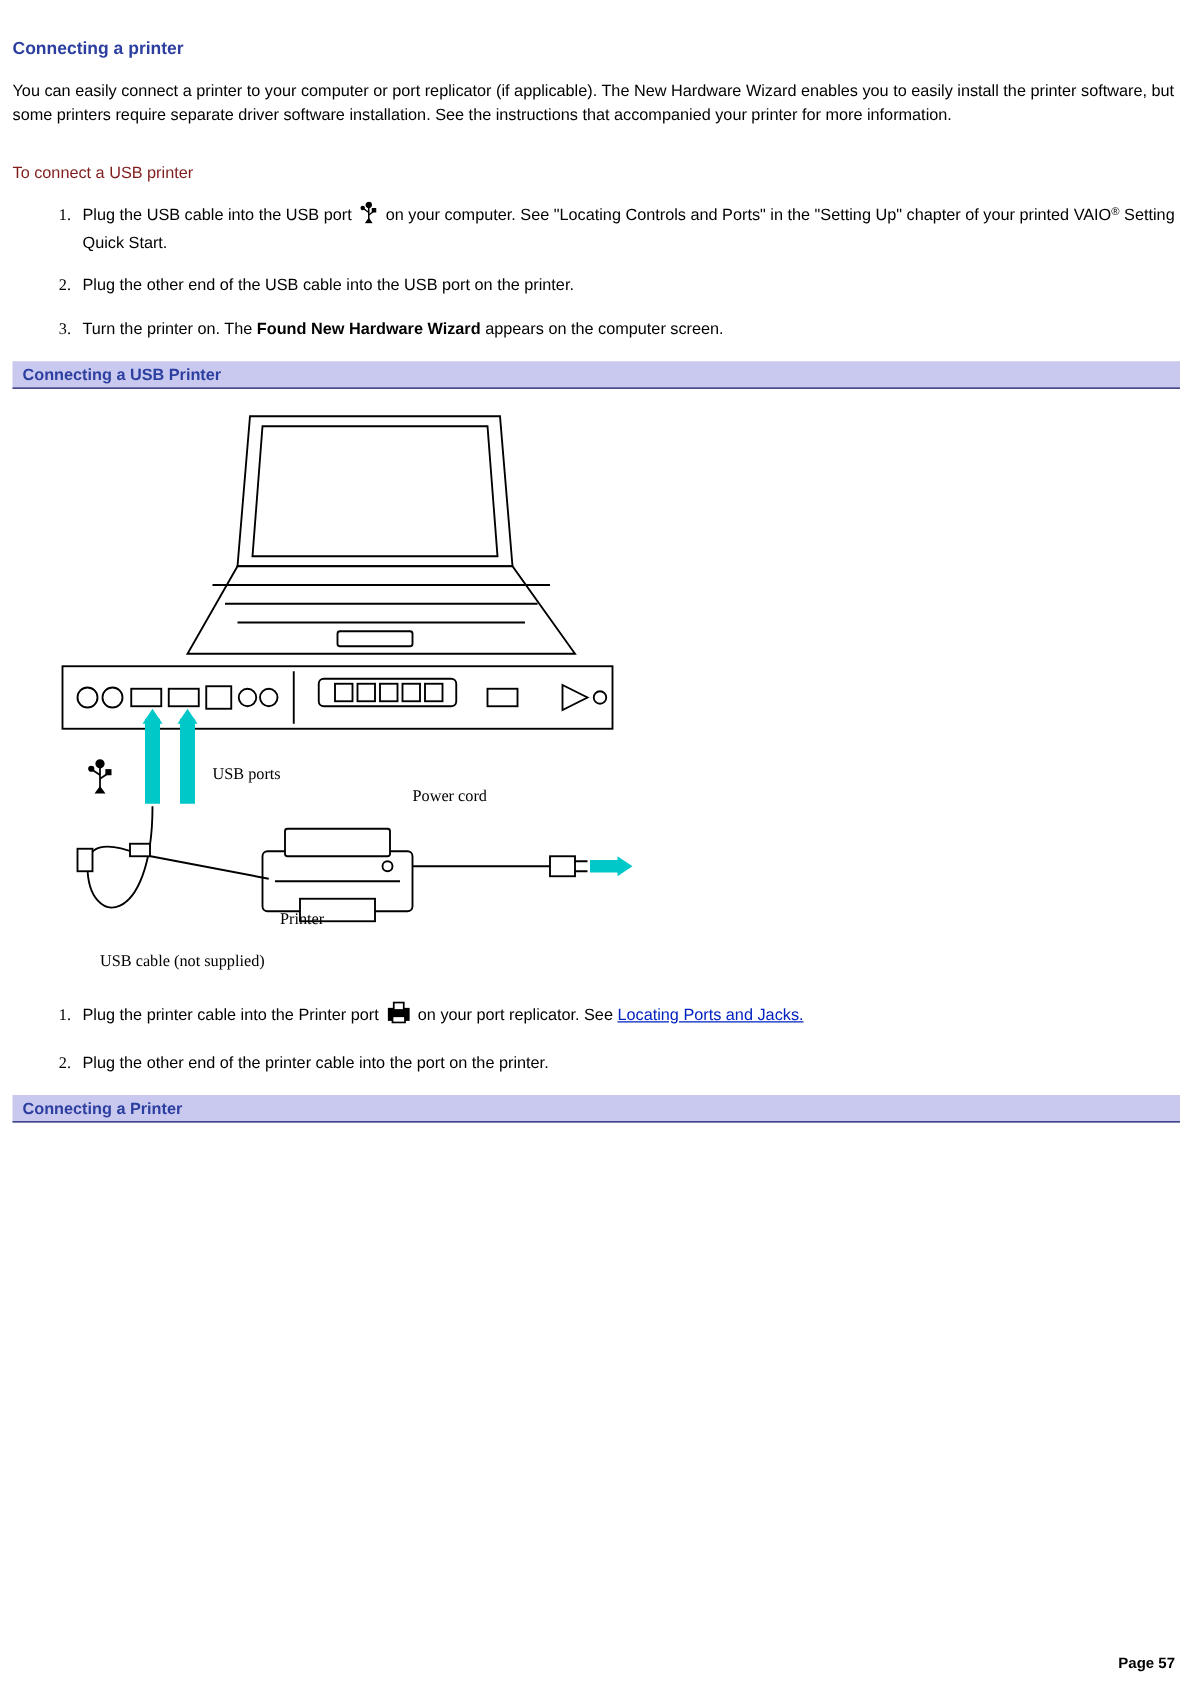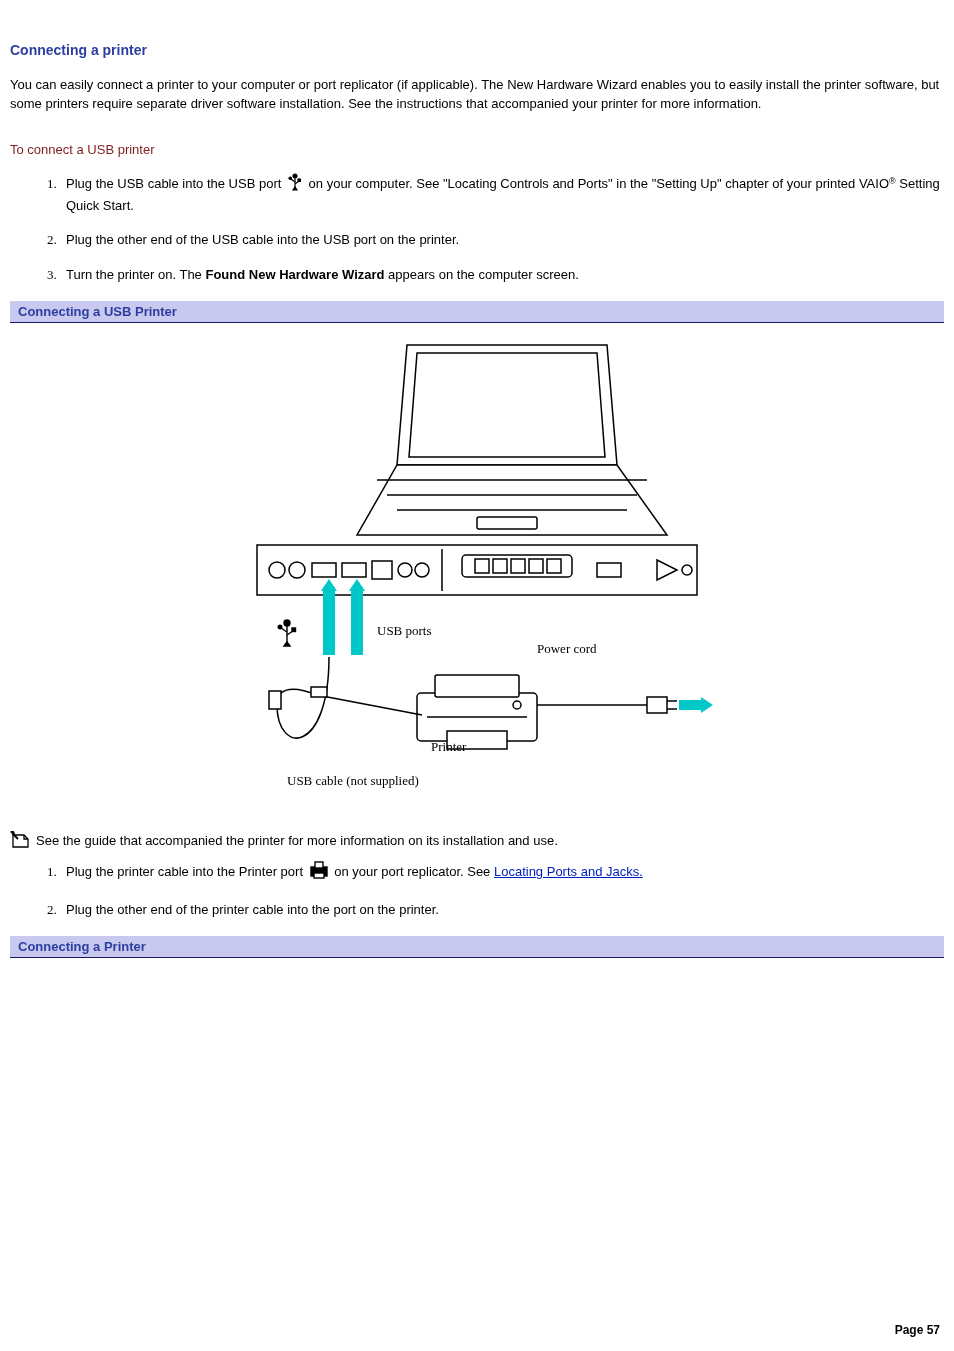--- a/index.html
+++ b/index.html
@@ -1,24 +1,24 @@
 <!DOCTYPE html>
 <html><head>
 <meta charset="utf-8">
 <style>
 body{margin:0;padding:0;font-family:Verdana,Geneva,sans-serif;font-size:13px;color:#000;background:#fff}
-.page{width:954px;min-height:1351px;position:relative;box-sizing:border-box;padding:42px 10px 10px 10px}
+.page{width:954px;min-height:1351px;position:relative;box-sizing:border-box;padding:30px 10px 10px 10px}
 h1{font-size:14px;font-weight:bold;color:#2c3e9f;margin:0 0 18px 0}
 p{margin:0 0 16px 0;line-height:1.45}
 h2{font-size:13px;font-weight:normal;color:#7f1d1d;margin:28px 0 16px 0}
 ol{margin:0 0 16px 0;padding:0 0 0 50px}
 ol li{padding-left:6px;margin-bottom:16px;line-height:1.45;font-family:Verdana,Geneva,sans-serif}
 ol li::marker{font-family:"Times New Roman",serif;font-size:13px}
 .bar{background:#c9c9f0;border-bottom:1px solid #1a1a6a;padding:3px 8px;font-weight:bold;color:#2c3e9f;font-size:13px;margin:6px 0 0 0}
-.fig{display:flex;justify-content:center;padding:12px 0 18px 0}
+.fig{display:flex;justify-content:flex-start;padding:12px 0 18px 0}
 .note{margin:18px 0 10px 0;line-height:1.45}
 .note svg{vertical-align:-4px;margin-right:4px}
 .inline-icon{display:inline-block;vertical-align:middle;margin:0 2px}
 a.link{color:#0020c0;}
 .reg{font-size:9px;vertical-align:4px}
 .page-num{position:absolute;bottom:14px;right:14px;font-weight:bold;font-size:12px}
 </style>
 </head>
 <body>
 
@@ -132,30 +132,20 @@
   </g>
   <g font-family="Verdana" font-size="13" fill="#000">
     <text x="160" y="300">USB ports</text>
     <text x="320" y="318">Power cord</text>
     <text x="214" y="416">Printer</text>
     <text x="70" y="450">USB cable (not supplied)</text>
   </g>
 </svg>
 </div>
 
-<div class="note">
-<svg width="22" height="18" viewBox="0 0 22 18">
-        <g stroke="#000" stroke-width="1.3" fill="none">
-          <path d="M3 4 L14 4 L18 8 L18 16 L3 16 Z"></path>
-          <path d="M14 4 L14 8 L18 8"></path>
-          <path d="M2 2 L8 8" stroke-width="2"></path>
-          <path d="M1 1 L3 0 L4 2 Z" fill="#000"></path>
-        </g>
-      </svg><span>See the guide that accompanied the printer for more information on its installation and use.</span>
-</div>
 
 
 <ol>
 <li>
 <span>Plug the printer cable into the Printer port </span><span class="inline-icon"><svg width="20" height="18" viewBox="0 0 20 18">
             <g stroke="#000" stroke-width="1.4" fill="none">
               <rect x="2" y="6" width="16" height="9" fill="#000"></rect>
               <rect x="6" y="1" width="8" height="6" fill="#fff"></rect>
               <rect x="5" y="12" width="10" height="5" fill="#fff"></rect>
             </g>

